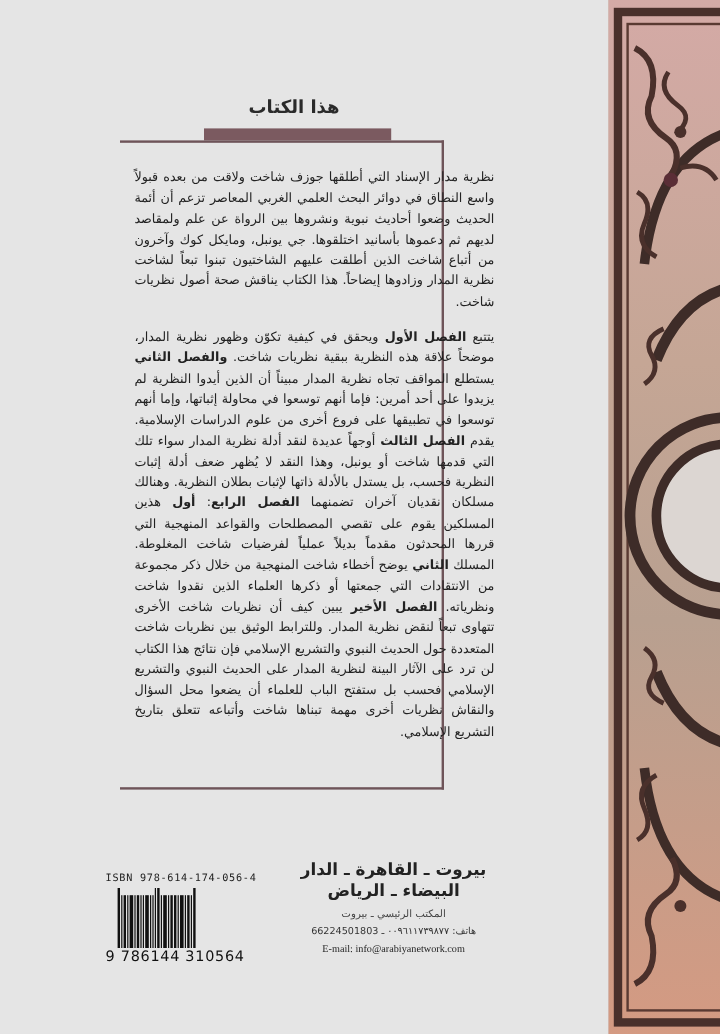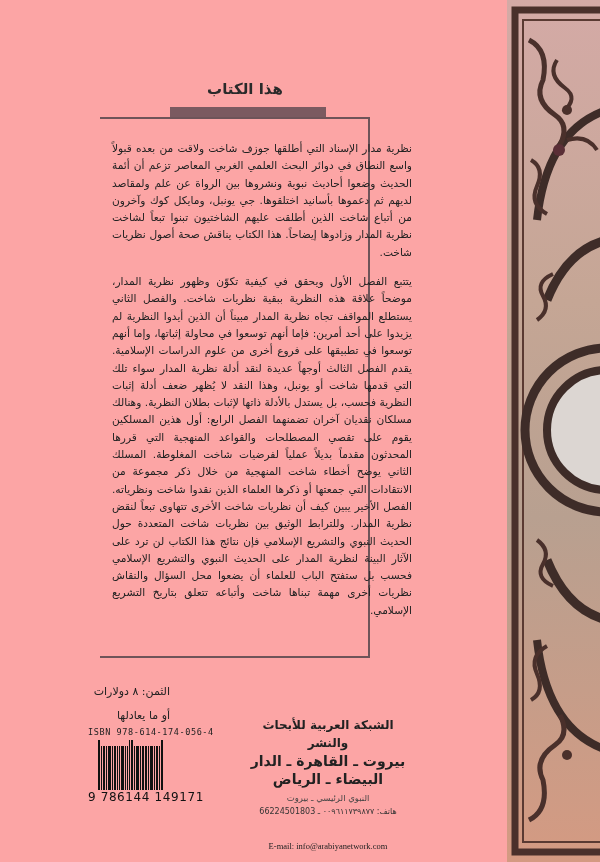--- a/index.html
+++ b/index.html
@@ -1,43 +1,43 @@
 <!DOCTYPE html>
 <html><head>
 <meta charset="utf-8">
 <style>
   html, body { margin:0; padding:0; }
   body { width:600px; height:862px; background:#ffffff; position:relative; overflow:hidden; font-family:"DejaVu Sans", sans-serif; }
-  .page { position:absolute; left:0; top:0; width:600px; height:862px; background:#fca5a5; }
+  .page { position:absolute; left:0; top:0; width:600px; height:862px; background:#e5e5e5; }
 
   
   .ornament { position:absolute; left:507px; top:0; width:93px; height:862px; background:#c9a499; overflow:hidden; }
   .ornament svg { position:absolute; left:0; top:0; }
 
   .section-title { position:absolute; left:150px; top:80px; width:190px; text-align:center; font-size:15px; font-weight:bold; color:#2a2a2a; direction:rtl; }
   .title-tab { position:absolute; left:170px; top:107px; width:156px; height:10px; background:#7b5a60; }
 
   .textbox { position:absolute; left:100px; top:117px; width:268px; height:537px; border-top:2px solid #6e5459; border-right:2px solid #6e5459; border-bottom:2px solid #6e5459; }
   .body-text { position:absolute; left:112px; top:128px; width:300px; direction:rtl; text-align:justify; font-size:10.6px; line-height:17.3px; color:#222; }
   .body-text p { margin:12px 0 9px 0; }
-  .body-text b { font-weight:normal; }
+  .body-text b { font-weight:bold; }
 
   .price { position:absolute; left:90px; top:680px; width:80px; direction:rtl; text-align:right; font-size:11px; line-height:24px; color:#222; }
 
   .isbn-label { position:absolute; left:88px; top:727px; font-family:"DejaVu Sans Mono", monospace; font-size:8.5px; letter-spacing:0.6px; color:#222; }
   .barcode { position:absolute; left:98px; top:740px; width:66px; height:50px; display:flex; align-items:flex-end; }
   .barcode span { display:block; height:44px; background:#111; margin-right:1px; }
   .barcode-digits { position:absolute; left:88px; top:790px; font-family:"DejaVu Sans", sans-serif; font-size:12px; letter-spacing:0.6px; color:#111; }
 
   .publisher { position:absolute; left:240px; top:716px; width:176px; text-align:center; direction:rtl; color:#222; }
   .pub-name { font-size:12px; font-weight:bold; line-height:18px; }
   .pub-cities { font-size:14px; font-weight:bold; line-height:18px; }
   .pub-office { font-size:8.5px; line-height:14px; color:#444; margin-top:3px; }
   .pub-phone { font-size:8px; line-height:14px; color:#333; }
-  .pub-email { font-family:"Liberation Serif", serif; font-size:8.5px; line-height:14px; color:#222; direction:ltr;margin-top:20px; }
+  .pub-email { font-family:"Liberation Serif", serif; font-size:8.5px; line-height:14px; color:#222; direction:ltr; }
 </style>
 </head>
 <body>
 
 <div class="page">
 
   <div class="ornament">
     <svg width="93" height="862" viewBox="0 0 93 862">
       <defs>
         <linearGradient id="g" x1="0" y1="0" x2="0" y2="1">
@@ -77,24 +77,20 @@
   <div class="section-title">هذا الكتاب</div>
   <div class="title-tab"></div>
 
   <div class="textbox"></div>
 
   <div class="body-text">
     <p>نظرية مدار الإسناد التي أطلقها جوزف شاخت ولاقت من بعده قبولاً واسع النطاق في دوائر البحث العلمي الغربي المعاصر تزعم أن أئمة الحديث وضعوا أحاديث نبوية ونشروها بين الرواة عن علم ولمقاصد لديهم ثم دعموها بأسانيد اختلقوها. جي يونبل، ومايكل كوك وآخرون من أتباع شاخت الذين أطلقت عليهم الشاختيون تبنوا تبعاً لشاخت نظرية المدار وزادوها إيضاحاً. هذا الكتاب يناقش صحة أصول نظريات شاخت.</p>
     <p><span>يتتبع </span><b>الفصل الأول</b><span> ويحقق في كيفية تكوّن وظهور نظرية المدار، موضحاً علاقة هذه النظرية ببقية نظريات شاخت. </span><b>والفصل الثاني</b><span> يستطلع المواقف تجاه نظرية المدار مبيناً أن الذين أيدوا النظرية لم يزيدوا على أحد أمرين: فإما أنهم توسعوا في محاولة إثباتها، وإما أنهم توسعوا في تطبيقها على فروع أخرى من علوم الدراسات الإسلامية. يقدم </span><b>الفصل الثالث</b><span> أوجهاً عديدة لنقد أدلة نظرية المدار سواء تلك التي قدمها شاخت أو يونبل، وهذا النقد لا يُظهر ضعف أدلة إثبات النظرية فحسب، بل يستدل بالأدلة ذاتها لإثبات بطلان النظرية. وهنالك مسلكان نقديان آخران تضمنهما </span><b>الفصل الرابع</b><span>: </span><b>أول</b><span> هذين المسلكين يقوم على تقصي المصطلحات والقواعد المنهجية التي قررها المحدثون مقدماً بديلاً عملياً لفرضيات شاخت المغلوطة. المسلك </span><b>الثاني</b><span> يوضح أخطاء شاخت المنهجية من خلال ذكر مجموعة من الانتقادات التي جمعتها أو ذكرها العلماء الذين نقدوا شاخت ونظرياته. </span><b>الفصل الأخير</b><span> يبين كيف أن نظريات شاخت الأخرى تتهاوى تبعاً لنقض نظرية المدار. وللترابط الوثيق بين نظريات شاخت المتعددة حول الحديث النبوي والتشريع الإسلامي فإن نتائج هذا الكتاب لن ترد على الآثار البينة لنظرية المدار على الحديث النبوي والتشريع الإسلامي فحسب بل ستفتح الباب للعلماء أن يضعوا محل السؤال والنقاش نظريات أخرى مهمة تبناها شاخت وأتباعه تتعلق بتاريخ التشريع الإسلامي.</span></p>
   </div>
 
-  <div class="price">
-    <div>الثمن: ٨ دولارات</div>
-    <div>أو ما يعادلها</div>
-  </div>
 
   <div class="isbn-label">ISBN 978-614-174-056-4</div>
   <div class="barcode">
     <span style="width:2px;height:50px"></span>
       <span style="width:1px"></span>
       <span style="width:2px"></span>
       <span style="width:1px"></span>
       <span style="width:3px"></span>
       <span style="width:1px"></span>
       <span style="width:2px"></span>
@@ -110,23 +106,22 @@
       <span style="width:1px"></span>
       <span style="width:2px"></span>
       <span style="width:2px"></span>
       <span style="width:1px"></span>
       <span style="width:3px"></span>
       <span style="width:1px"></span>
       <span style="width:2px"></span>
       <span style="width:1px"></span>
       <span style="width:2px;height:50px"></span>
   </div>
-  <div class="barcode-digits">9 786144 149171</div>
+  <div class="barcode-digits">9 786144 310564</div>
 
   <div class="publisher">
-    <div class="pub-name">الشبكة العربية للأبحاث والنشر</div>
     <div class="pub-cities">بيروت ـ القاهرة ـ الدار البيضاء ـ الرياض</div>
-    <div class="pub-office">النبوي الرئيسي ـ بيروت</div>
+    <div class="pub-office">المكتب الرئيسي ـ بيروت</div>
     <div class="pub-phone">هاتف: ٠٠٩٦١١٧٣٩٨٧٧ ـ 66224501803</div>
     <div class="pub-email">E-mail: info@arabiyanetwork.com</div>
   </div>
 
 </div>
 
 </body></html>

